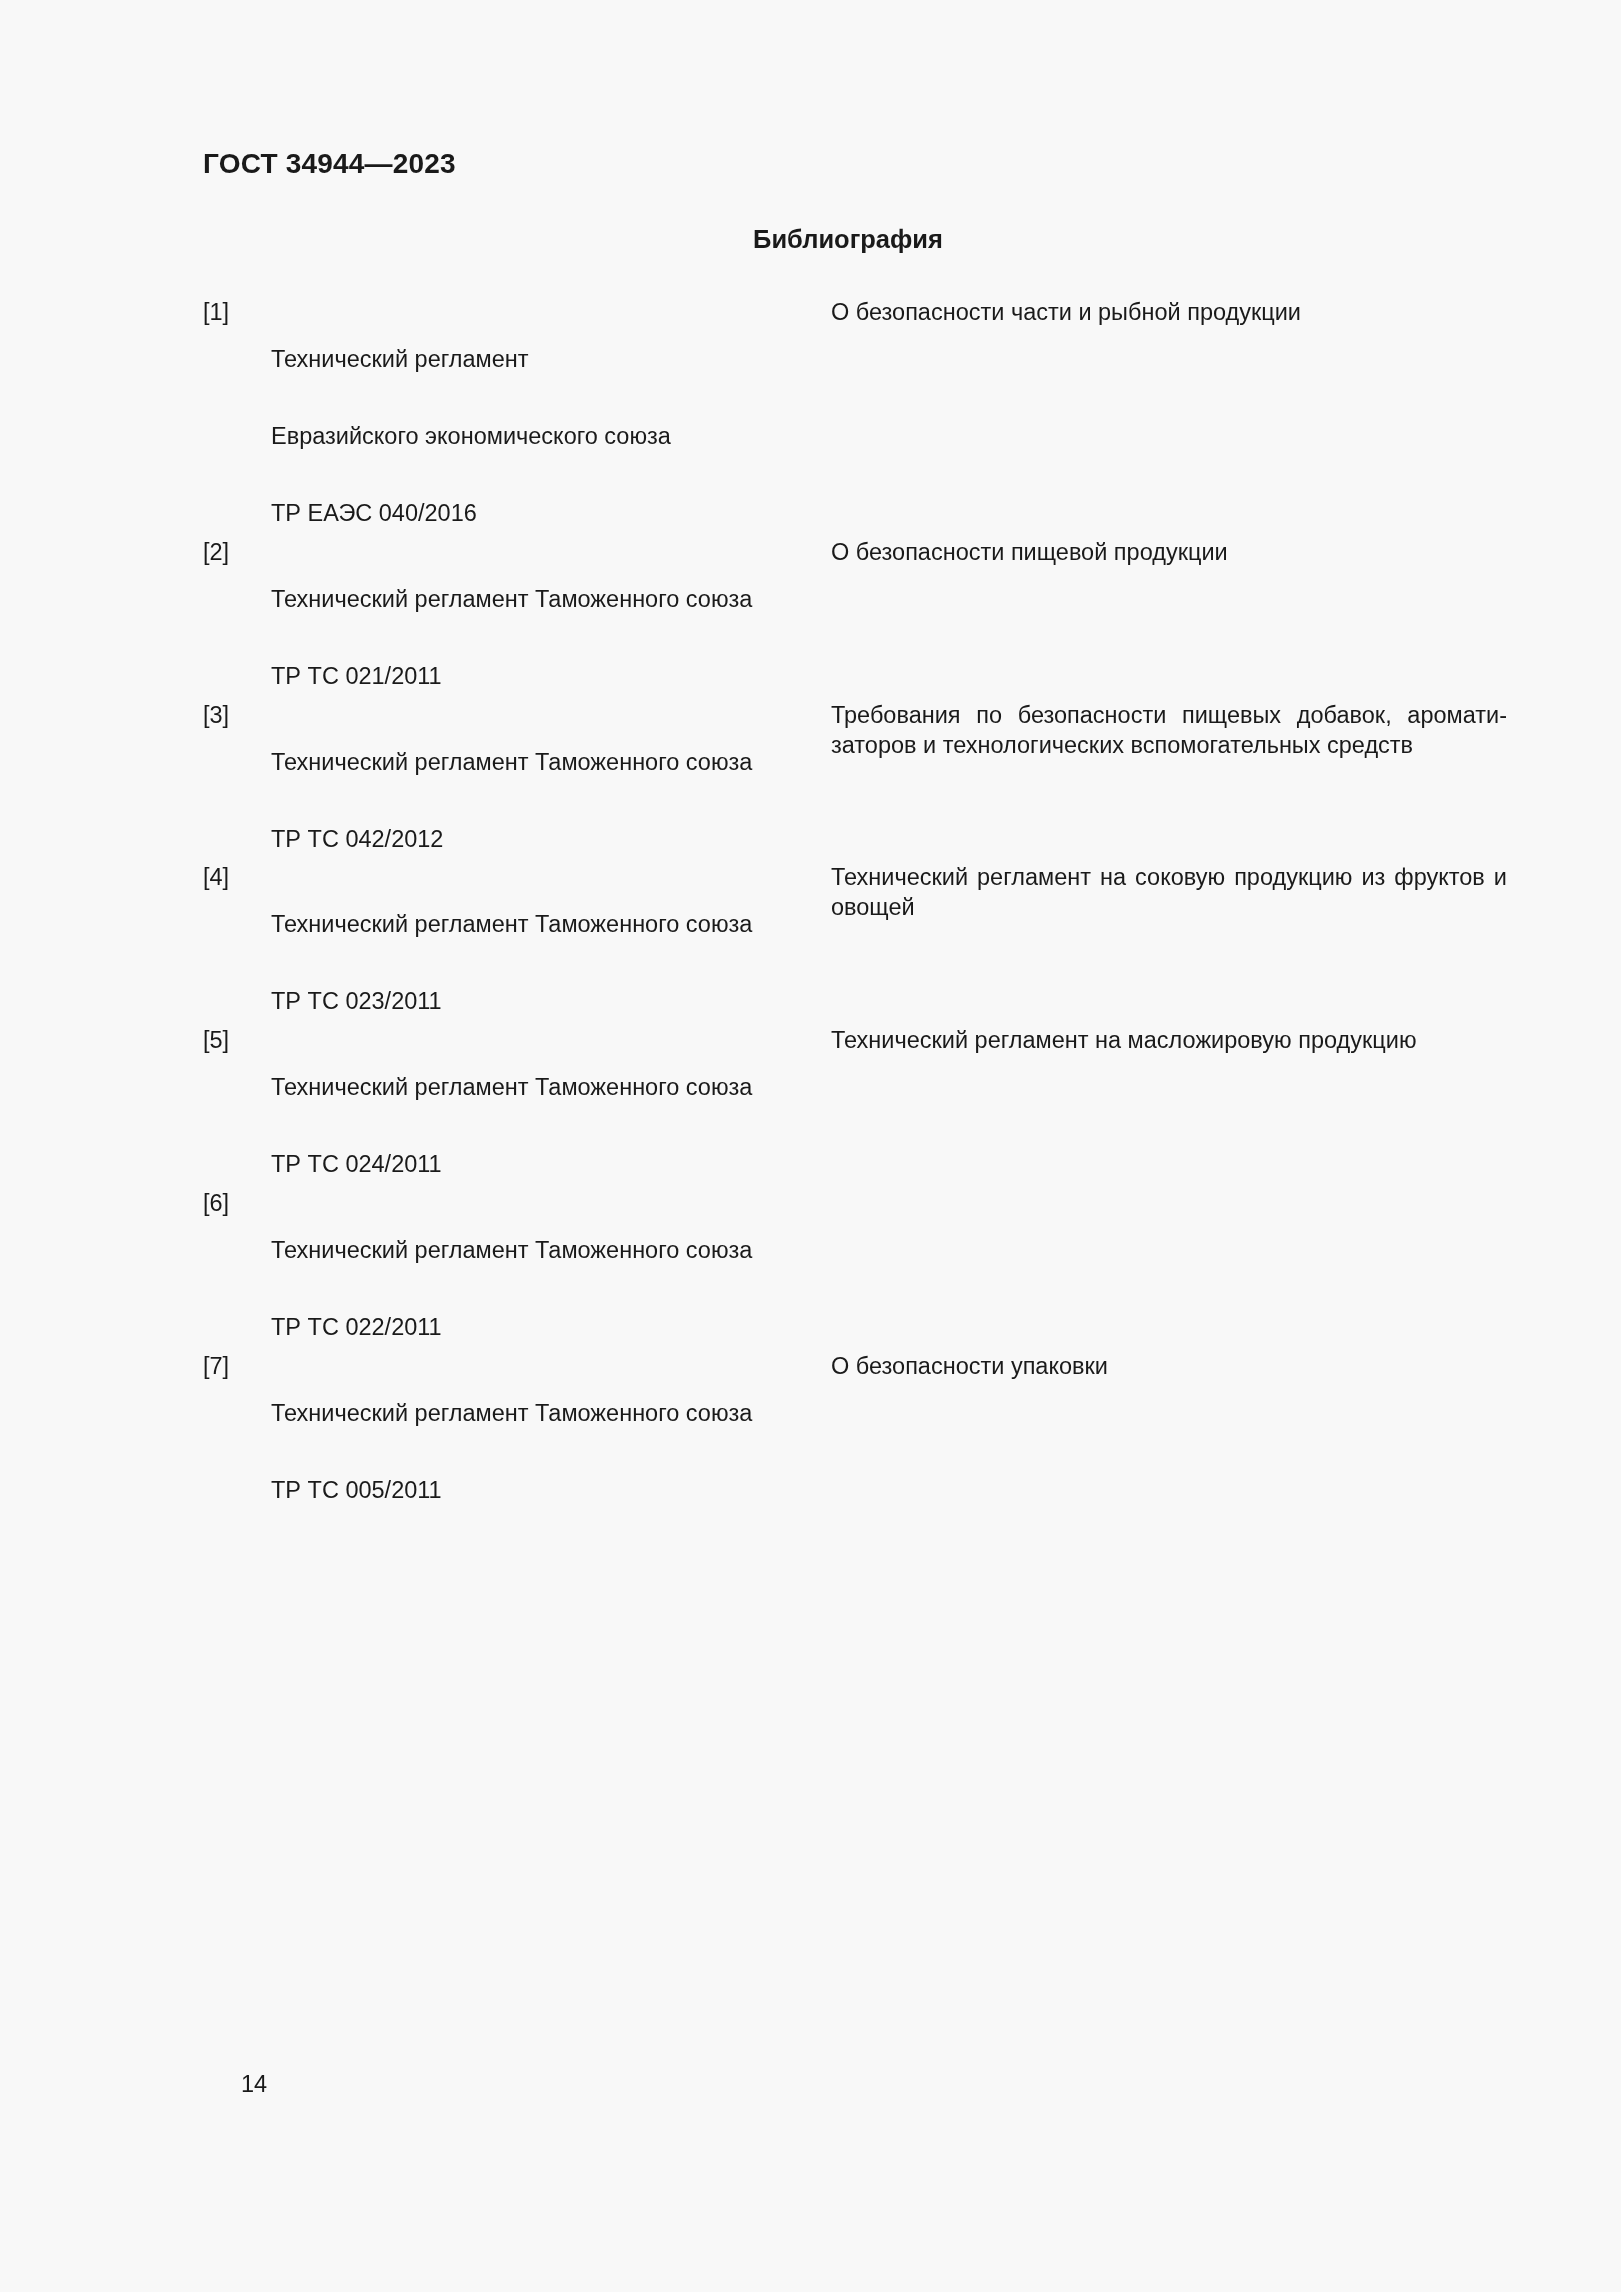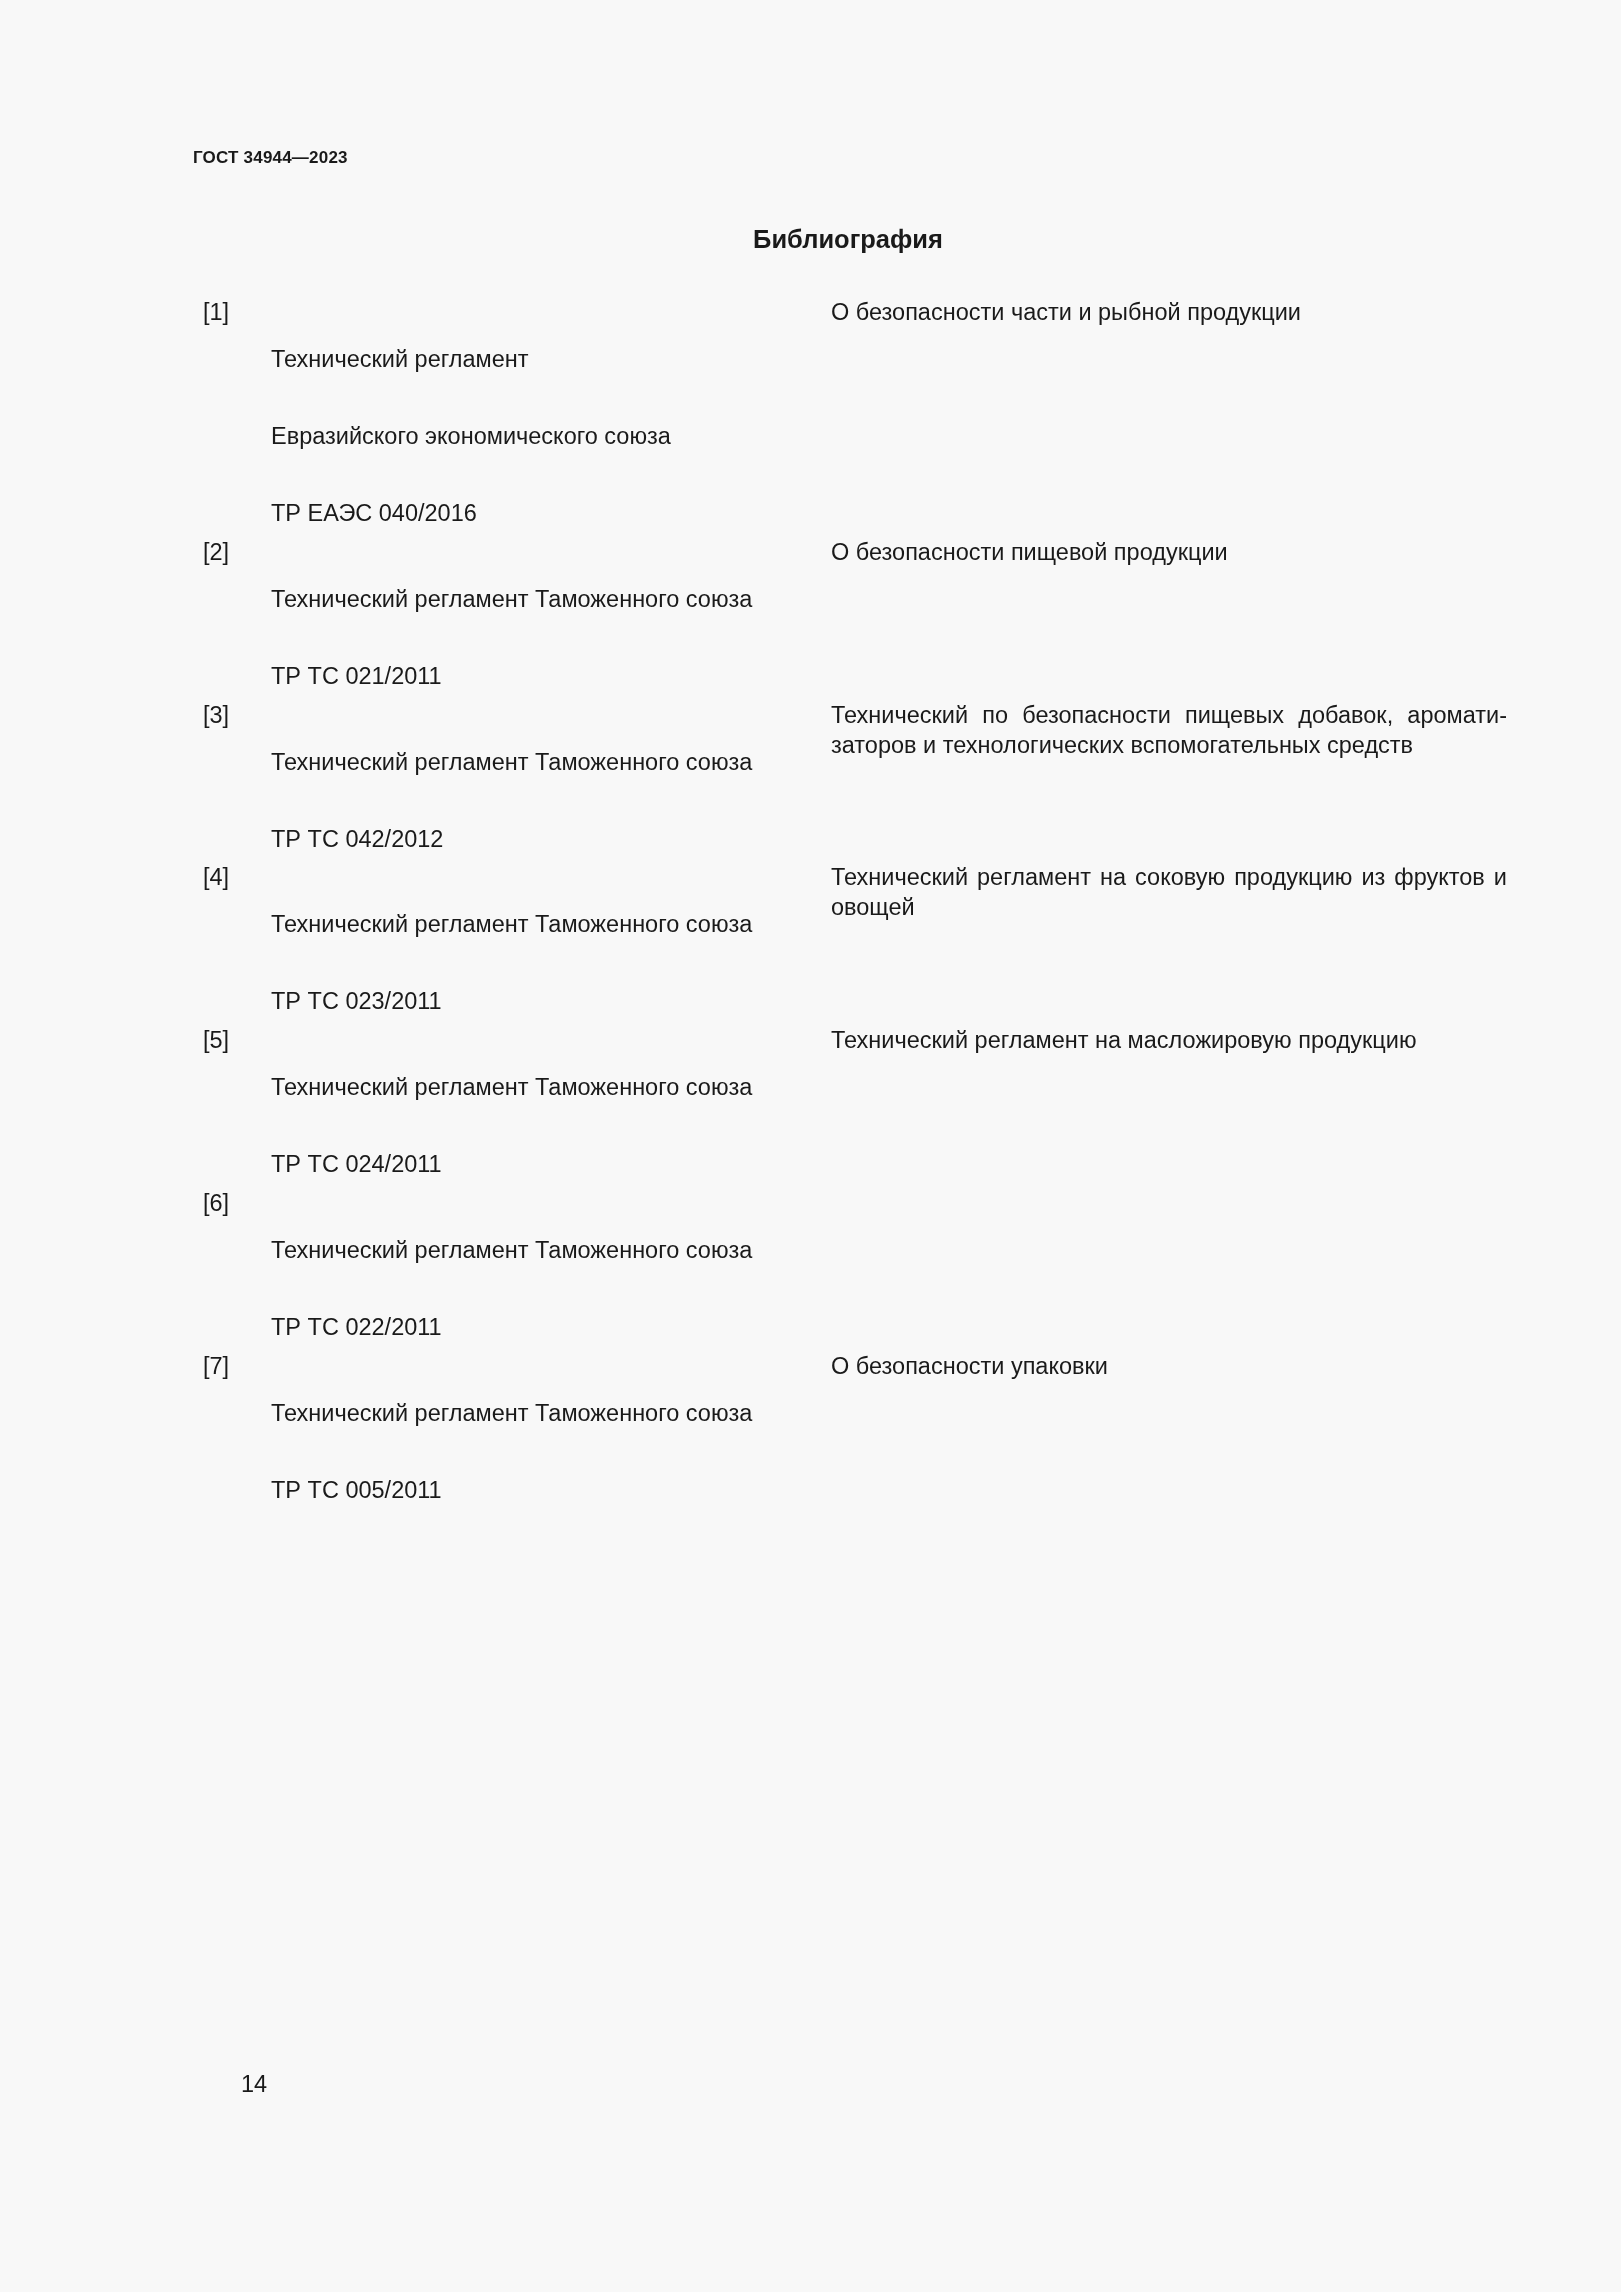--- a/index.html
+++ b/index.html
@@ -10,23 +10,23 @@
       width: 1621px;
       height: 2293px;
       background: #f8f8f8;
       color: #1a1a1a;
       font-family: "Liberation Sans", sans-serif;
       position: relative;
       overflow: hidden;
     }
     .doc-header {
       position: absolute;
-      left: 193px;
+      left: 203px;
       top: 148px;
-      font-size: 17px;
+      font-size: 28px;
       font-weight: bold;
       letter-spacing: 0.2px;
     }
     .section-title {
       position: absolute;
       left: 0;
       width: 1696px;
       top: 225px;
       text-align: center;
       font-size: 25.5px;
@@ -98,21 +98,21 @@
     </div>
     <div class="bib-title">О безопасности пищевой продукции</div>
   </div>
 
   <div class="bib-row">
     <div class="bib-num">[3]</div>
     <div class="bib-src">
       <span class="line">Технический регламент Таможенного союза</span>
       <span class="line">ТР ТС 042/2012</span>
     </div>
-    <div class="bib-title">Технический по безопасности пищевых добавок, аромати-заторов и технологических вспомогательных средств</div>
+    <div class="bib-title">Требования по безопасности пищевых добавок, аромати-заторов и технологических вспомогательных средств</div>
   </div>
 
   <div class="bib-row">
     <div class="bib-num">[4]</div>
     <div class="bib-src">
       <span class="line">Технический регламент Таможенного союза</span>
       <span class="line">ТР ТС 023/2011</span>
     </div>
     <div class="bib-title">Технический регламент на соковую продукцию из фруктов и овощей</div>
   </div>

